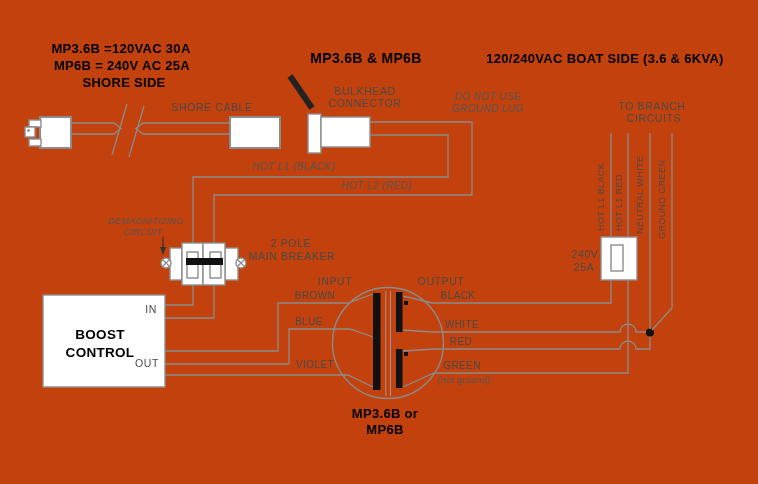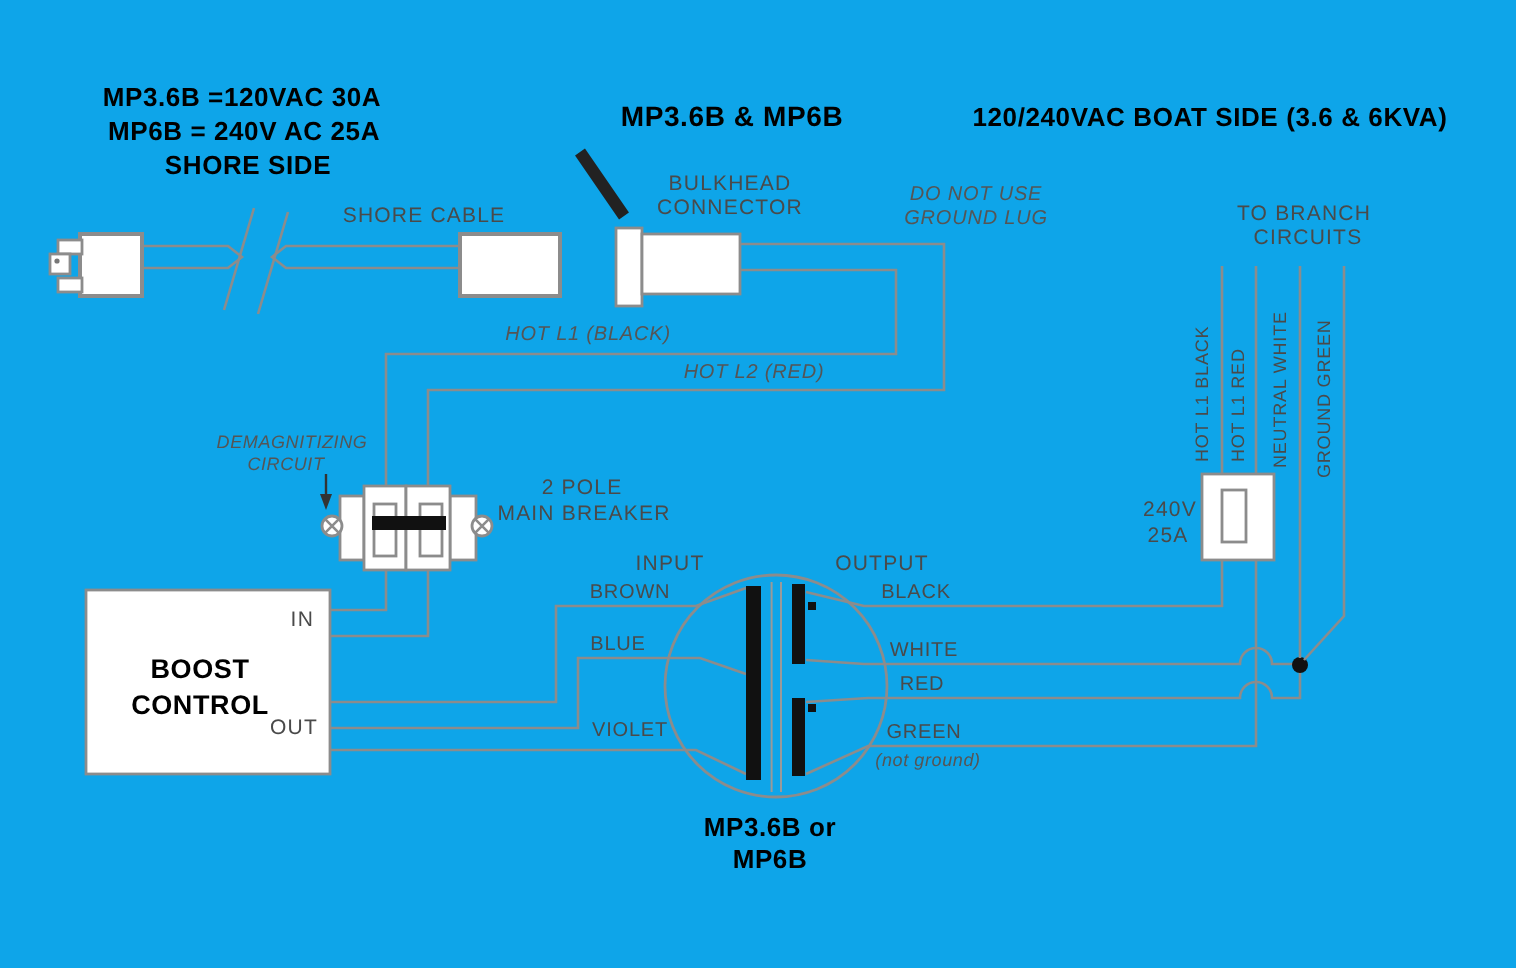--- a/index.html
+++ b/index.html
@@ -1,16 +1,16 @@
 <!DOCTYPE html>
 <html><head>
 <meta charset="utf-8">
 <style>
   html,body{margin:0;padding:0;background:#fff;}
-  .stage{position:relative;width:758px;height:484px;background:#0ea5e9;overflow:hidden;}
+  .stage{position:relative;width:758px;height:484px;background:#c2410c;overflow:hidden;}
   svg{display:block;}
   text{font-family:"Liberation Sans", sans-serif;fill:#3d3d3d;}
   .ttl{font-weight:bold;fill:#000;font-size:13px;letter-spacing:.3px;}
   .lbl{font-size:10.5px;letter-spacing:.6px;fill:#4a4a4a;}
   .sm{font-size:10px;letter-spacing:.4px;fill:#4a4a4a;}
   .ital{font-style:italic;font-size:10px;letter-spacing:.4px;fill:#555;}
   .ital-sm{font-style:italic;font-size:9px;letter-spacing:.3px;fill:#555;}
   .rot{font-size:9px;letter-spacing:.4px;fill:#4a4a4a;}
   .bold-md{font-weight:bold;fill:#000;font-size:13px;letter-spacing:.3px;}
   .wire{stroke:#8c8c8c;stroke-width:1.3;fill:none;}

